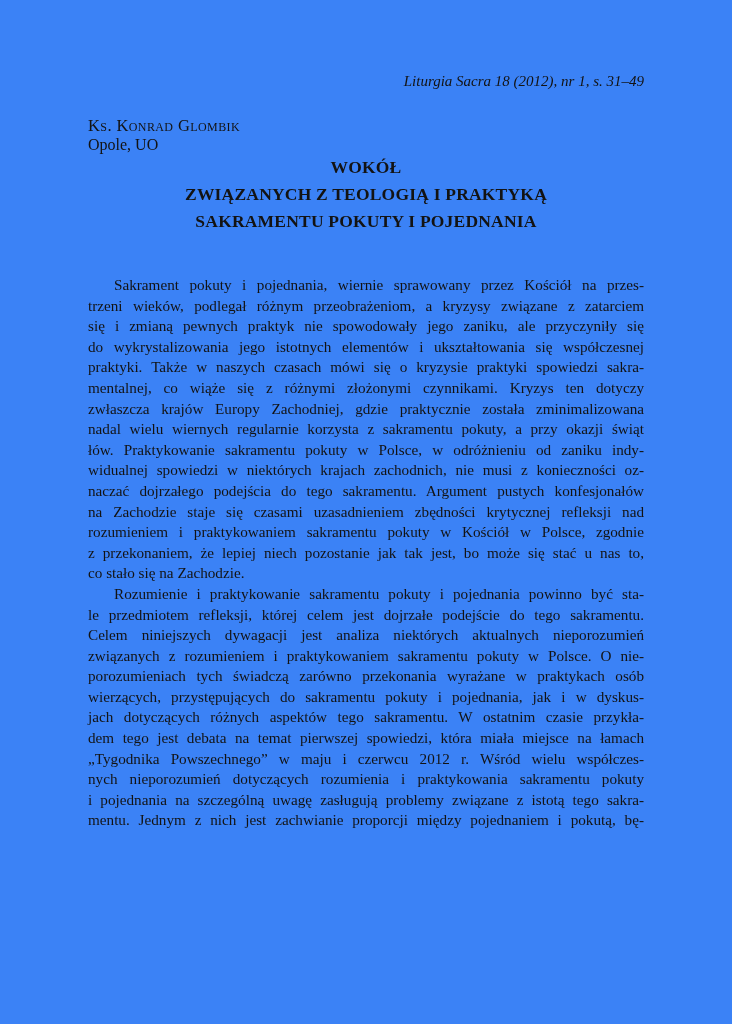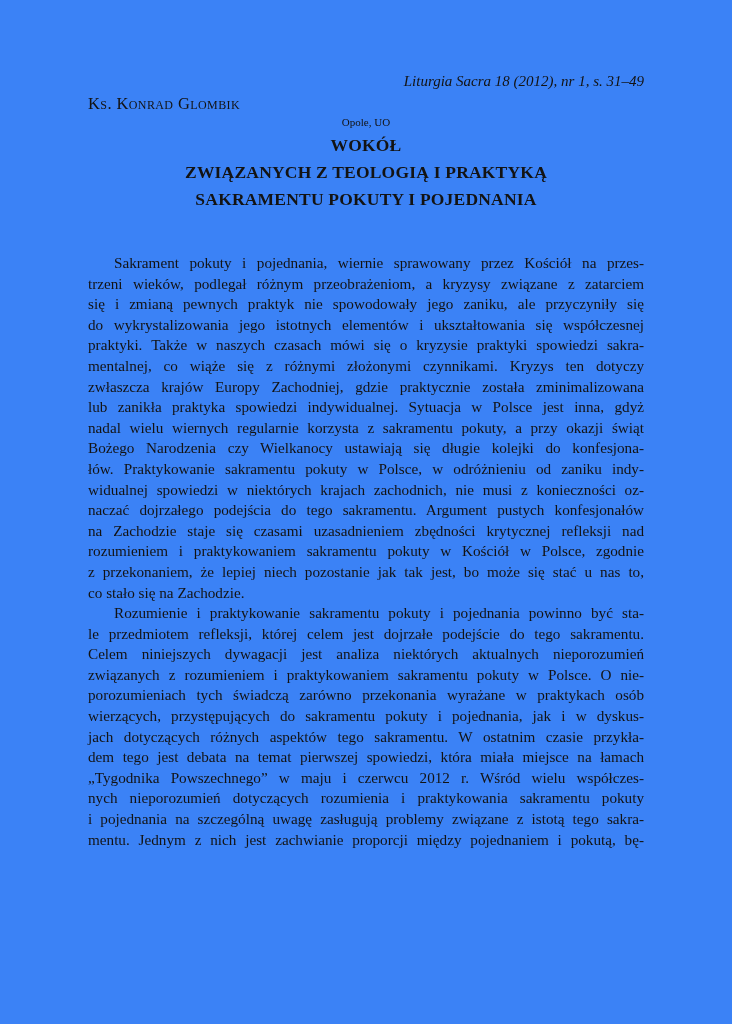--- a/index.html
+++ b/index.html
@@ -17,32 +17,31 @@
     padding: 72px 88px 0 88px;
     overflow: hidden;
   }
   .journal-ref {
     text-align: right;
     font-style: italic;
     font-size: 15px;
     line-height: 18px;
   }
   .author-block {
-    margin-top: 4px;
+    margin-top: 26px;
   }
   .author-name {
     font-variant: small-caps;
     font-size: 16.5px;
     line-height: 19px;
     letter-spacing: 0.4px;
   }
   .affiliation {
-    font-size: 11px;
+    font-size: 16px;
     line-height: 19px;
-    text-align: center;
   }
   .title {
     text-align: center;
     font-weight: bold;
     font-size: 17.5px;
     line-height: 27px;
     letter-spacing: 0.2px;
   }
   .body-text {
     margin-top: 40px;
@@ -81,23 +80,21 @@
   <div class="body-text">
 
     <div>
       <div class="line indent">Sakrament pokuty i pojednania, wiernie sprawowany przez Kościół na przes-</div>
       <div class="line">trzeni wieków, podlegał różnym przeobrażeniom, a kryzysy związane z zatarciem</div>
       <div class="line">się i zmianą pewnych praktyk nie spowodowały jego zaniku, ale przyczyniły się</div>
       <div class="line">do wykrystalizowania jego istotnych elementów i ukształtowania się współczesnej</div>
       <div class="line">praktyki. Także w naszych czasach mówi się o kryzysie praktyki spowiedzi sakra-</div>
       <div class="line">mentalnej, co wiąże się z różnymi złożonymi czynnikami. Kryzys ten dotyczy</div>
       <div class="line">zwłaszcza krajów Europy Zachodniej, gdzie praktycznie została zminimalizowana</div>
-      <div class="line">lub zanikła praktyka spowiedzi indywidualnej. Sytuacja w Polsce jest inna, gdyż</div>
       <div class="line">nadal wielu wiernych regularnie korzysta z sakramentu pokuty, a przy okazji świąt</div>
-      <div class="line">Bożego Narodzenia czy Wielkanocy ustawiają się długie kolejki do konfesjona-</div>
       <div class="line">łów. Praktykowanie sakramentu pokuty w Polsce, w odróżnieniu od zaniku indy-</div>
       <div class="line">widualnej spowiedzi w niektórych krajach zachodnich, nie musi z konieczności oz-</div>
       <div class="line">naczać dojrzałego podejścia do tego sakramentu. Argument pustych konfesjonałów</div>
       <div class="line">na Zachodzie staje się czasami uzasadnieniem zbędności krytycznej refleksji nad</div>
       <div class="line">rozumieniem i praktykowaniem sakramentu pokuty w Kościół w Polsce, zgodnie</div>
       <div class="line">z przekonaniem, że lepiej niech pozostanie jak tak jest, bo może się stać u nas to,</div>
       <div class="line para-end">co stało się na Zachodzie.</div>
     </div>
 
     <div>

